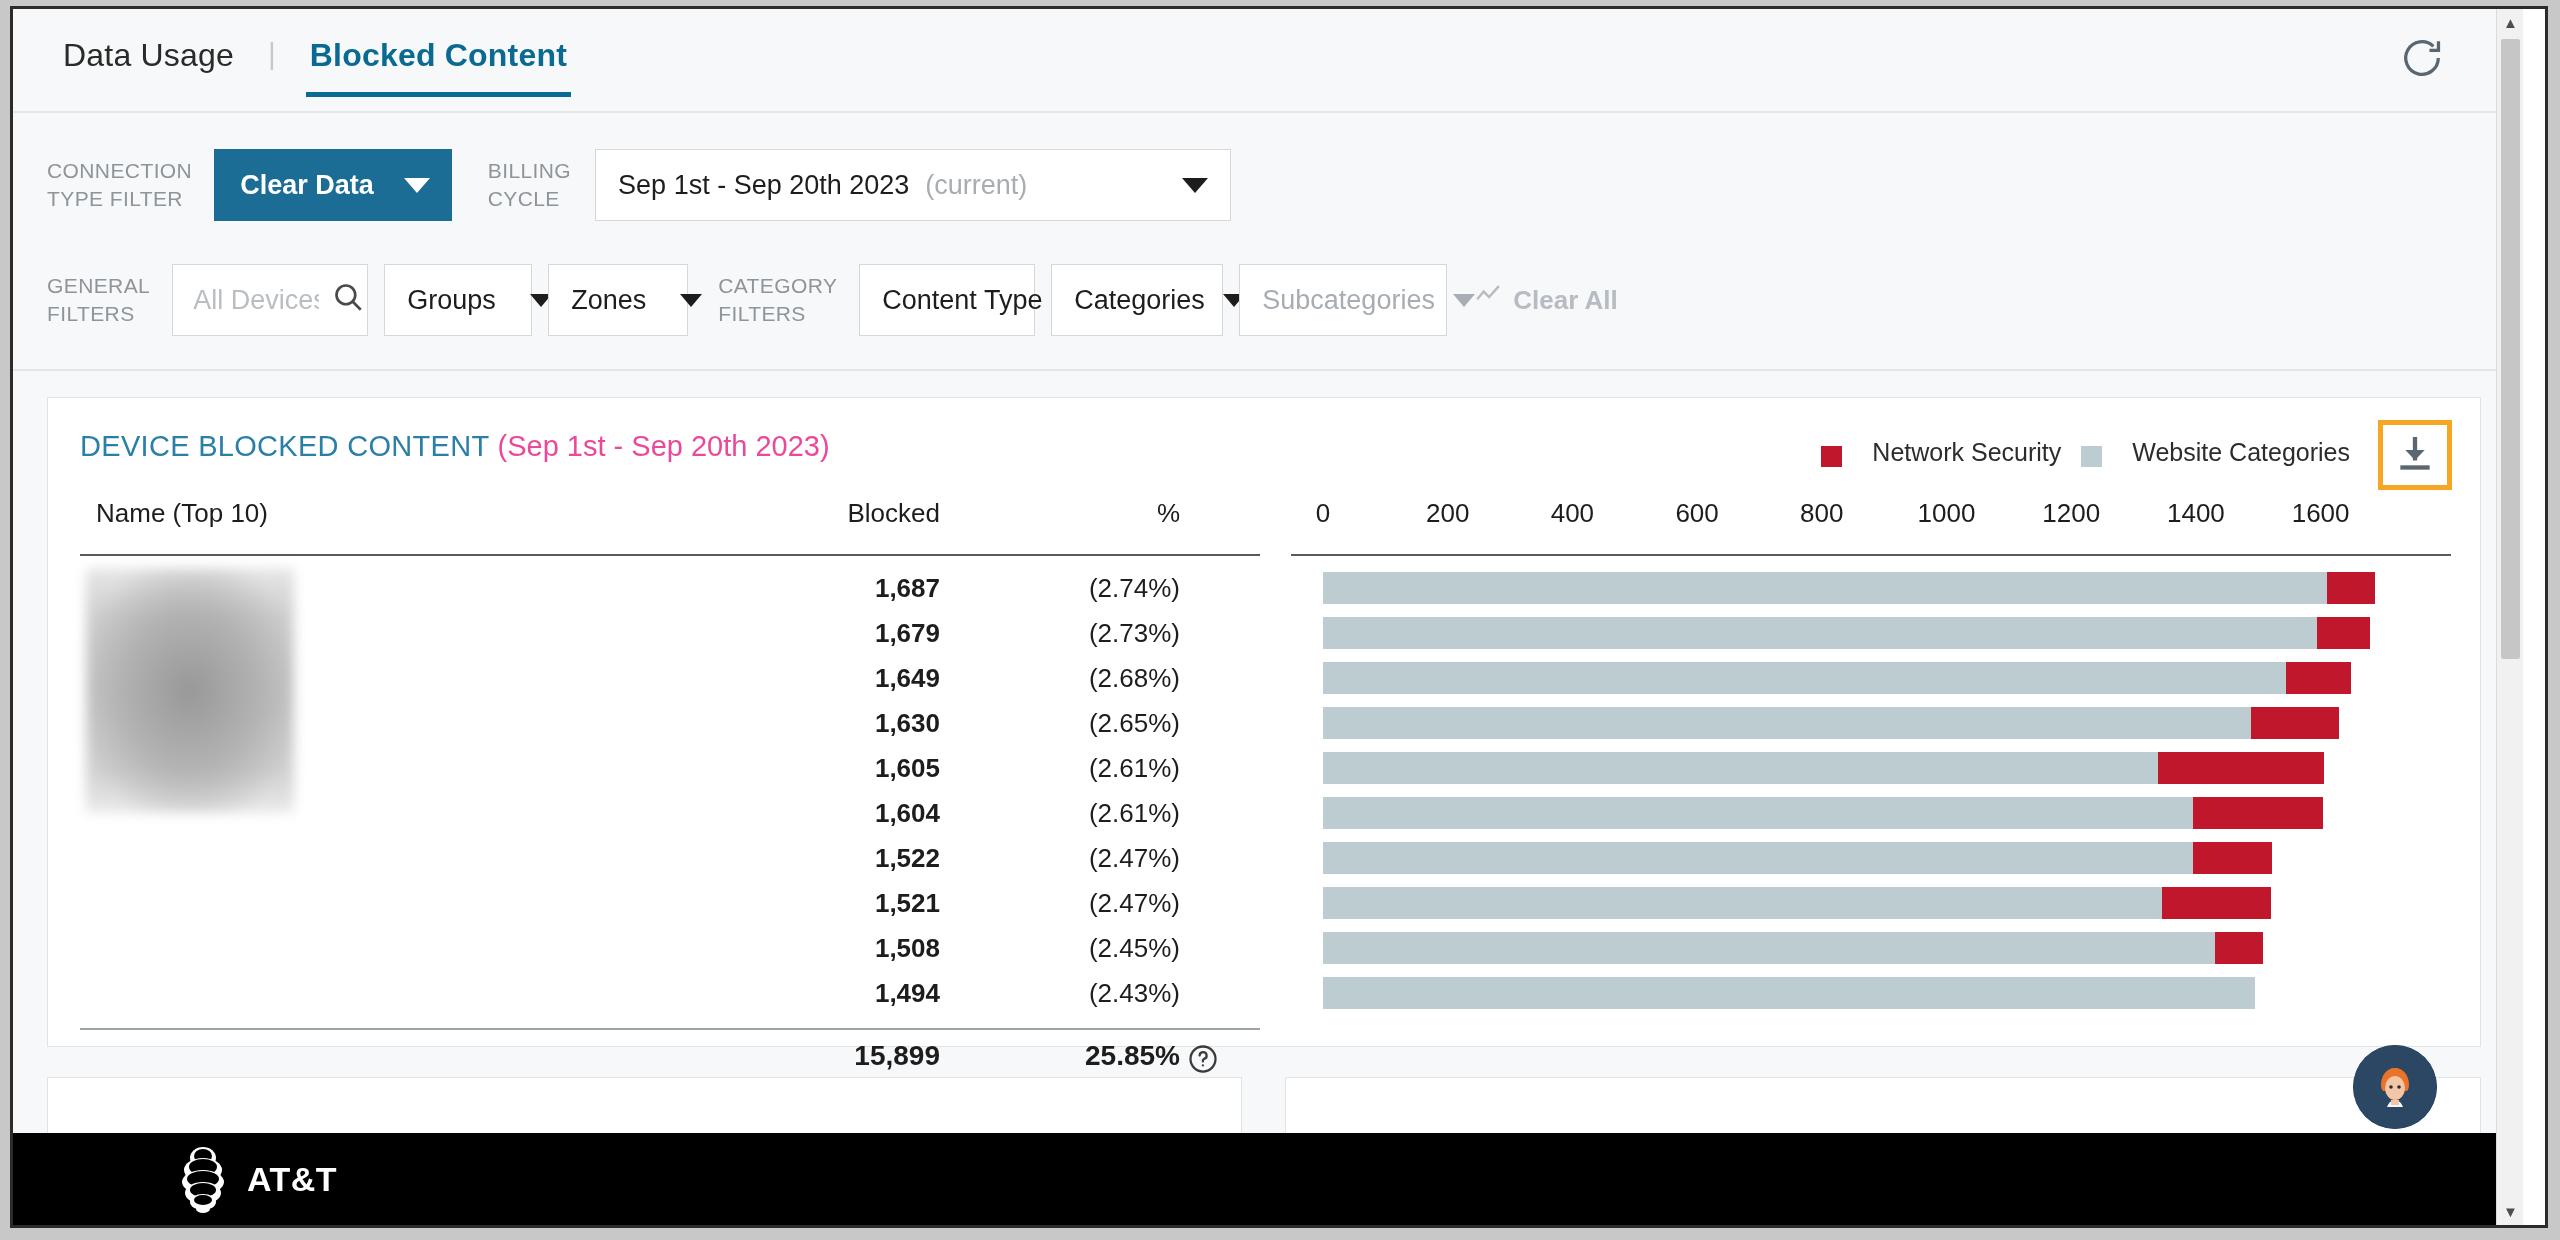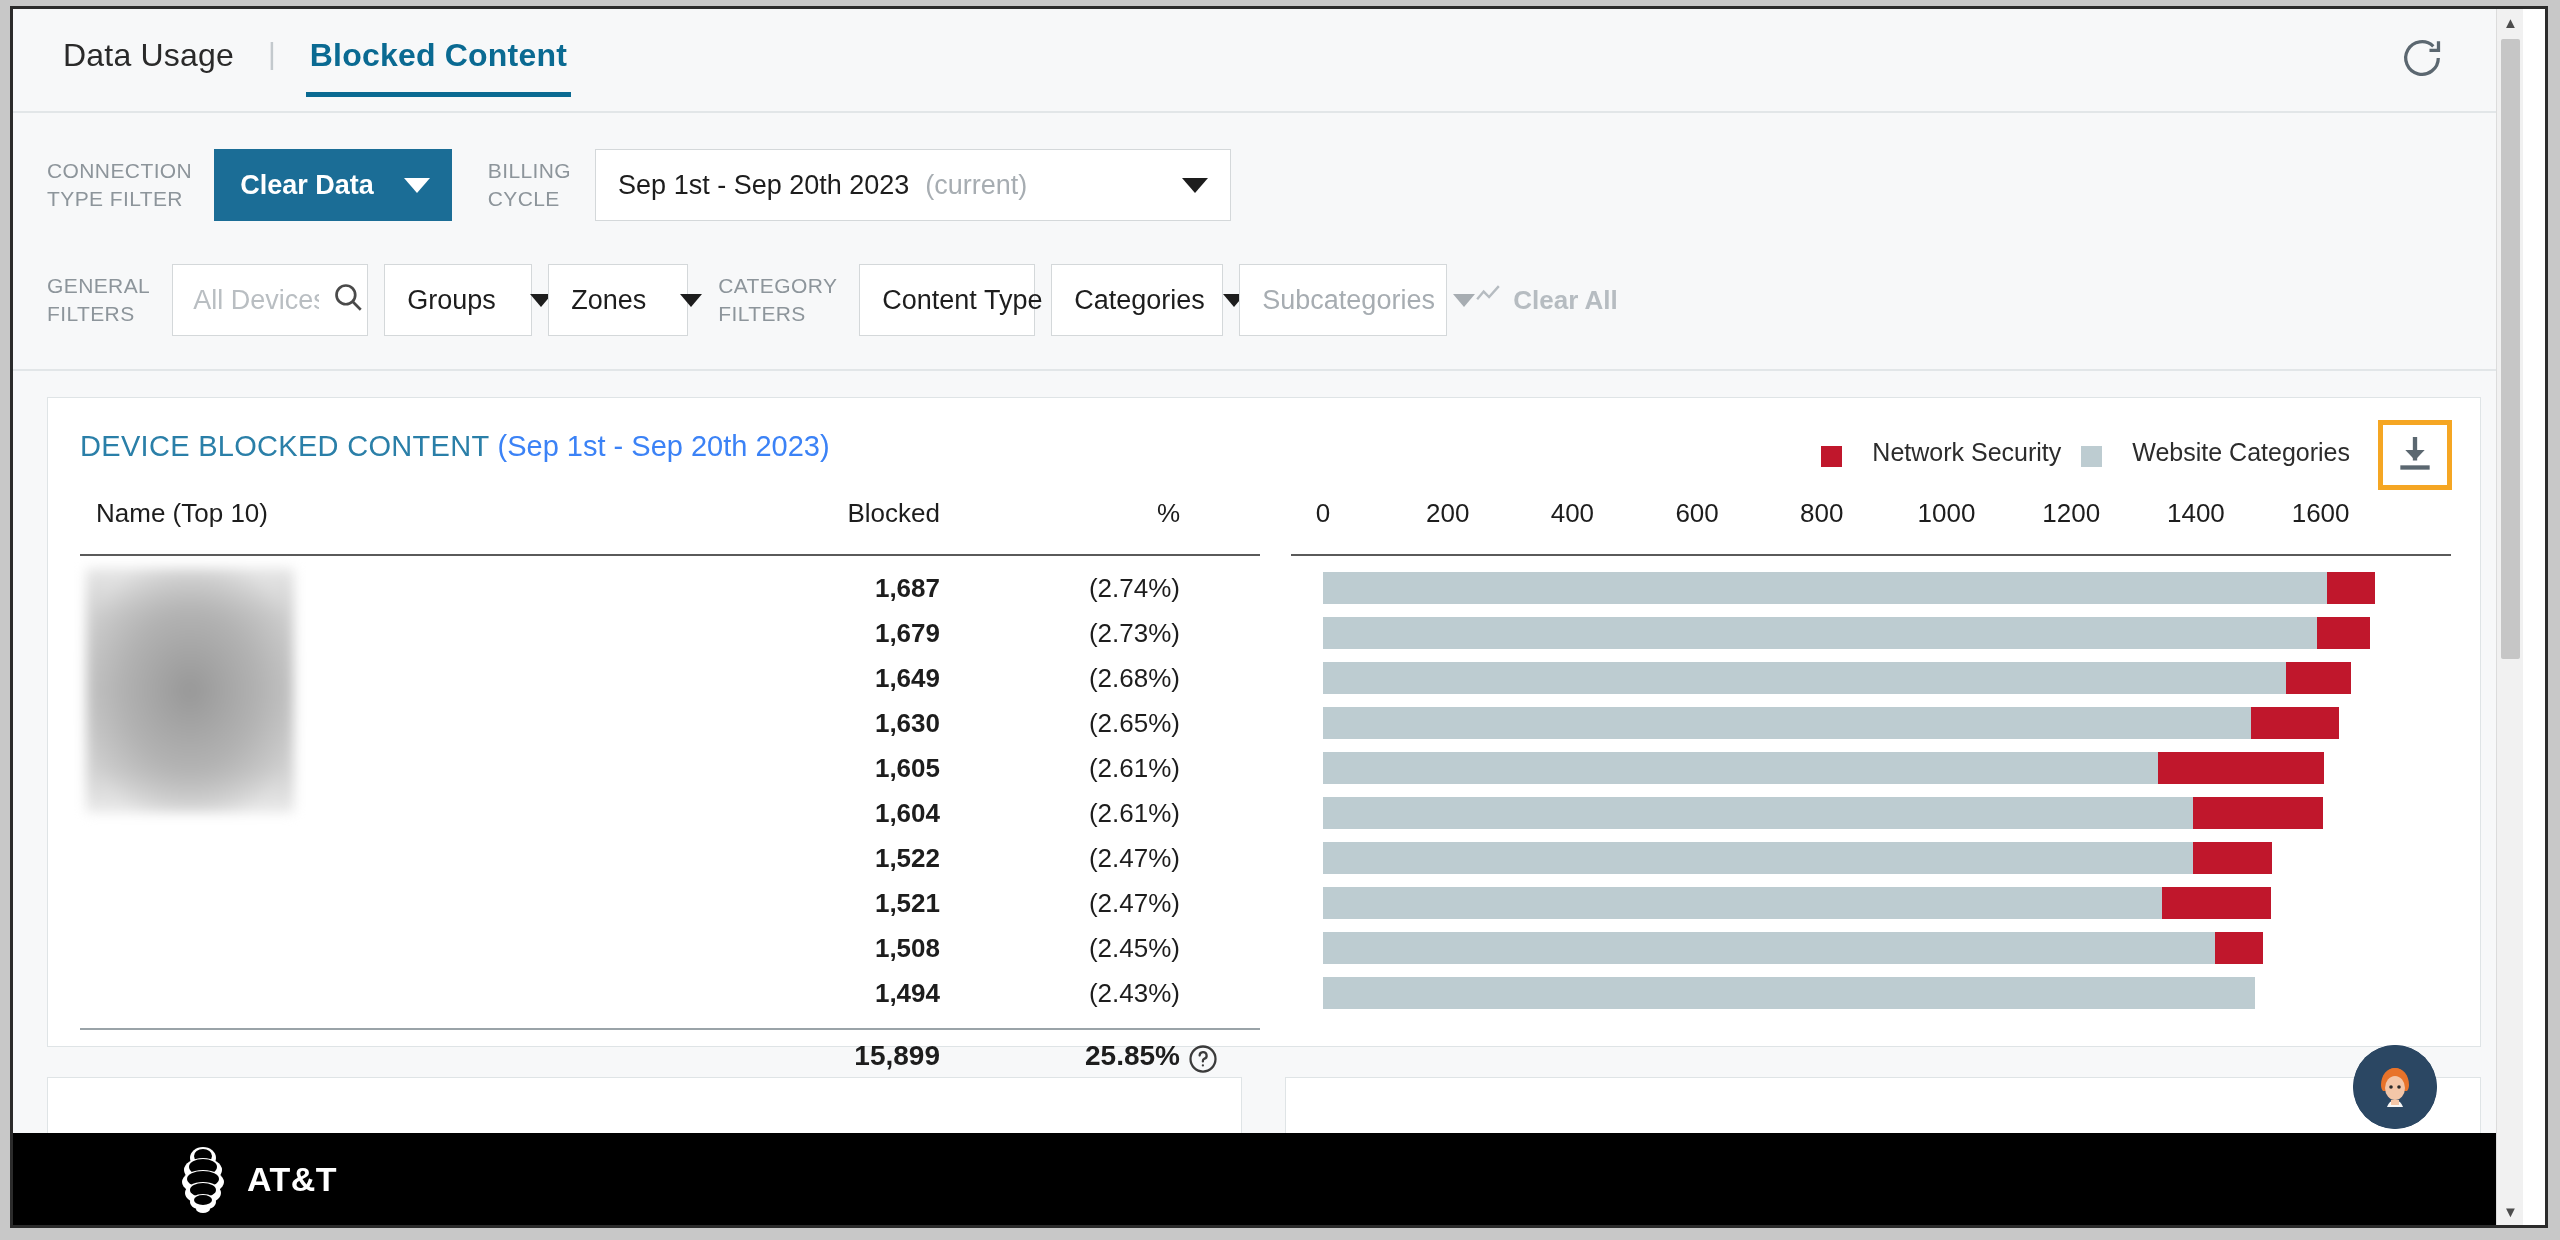--- a/index.html
+++ b/index.html
@@ -133,21 +133,21 @@
   .card {
     position:absolute; left:34px; top:388px;
     width:2434px; height:650px;
     background:#ffffff; border:1px solid #dfe4e6;
   }
   .card-title {
     position:absolute; left:32px; top:32px;
     font-size:29px; white-space:nowrap;
   }
   .card-title .kicker { color:#2a7fa8; letter-spacing:.3px; }
-  .card-title .range { color:#3b82f6; }
+  .card-title .range { color:#ec4899; }
 
   .legend {
     position:absolute; right:130px; top:40px;
     display:flex; align-items:center; gap:20px;
     font-size:25px; color:#2c2c2c; white-space:nowrap;
   }
   .legend .item { display:flex; align-items:flex-end; gap:30px; }
   .swatch { width:21px; height:21px; display:inline-block; }
 
   .download-btn {

